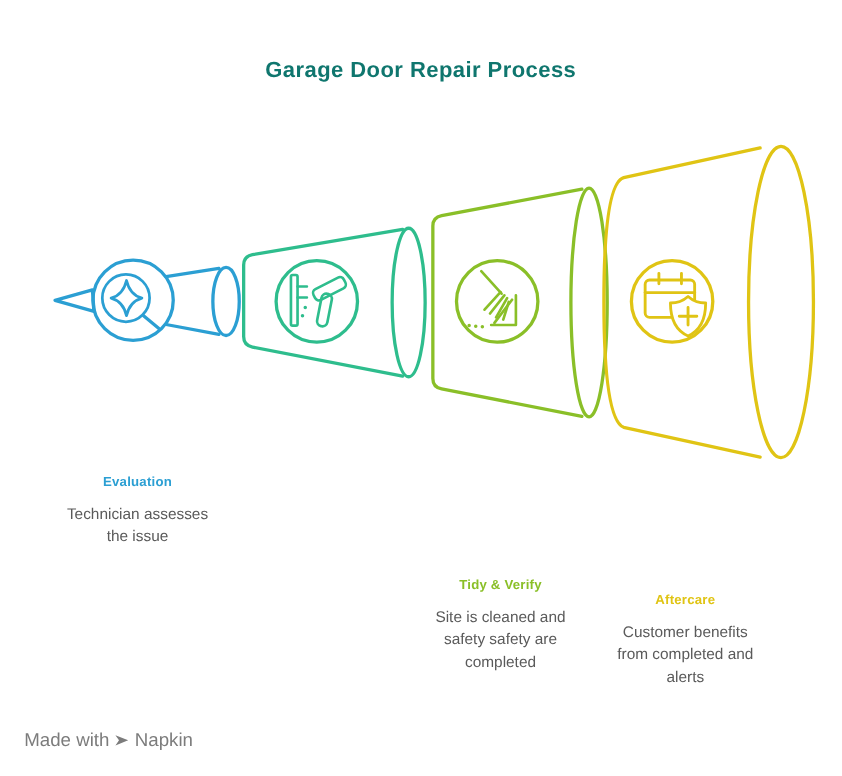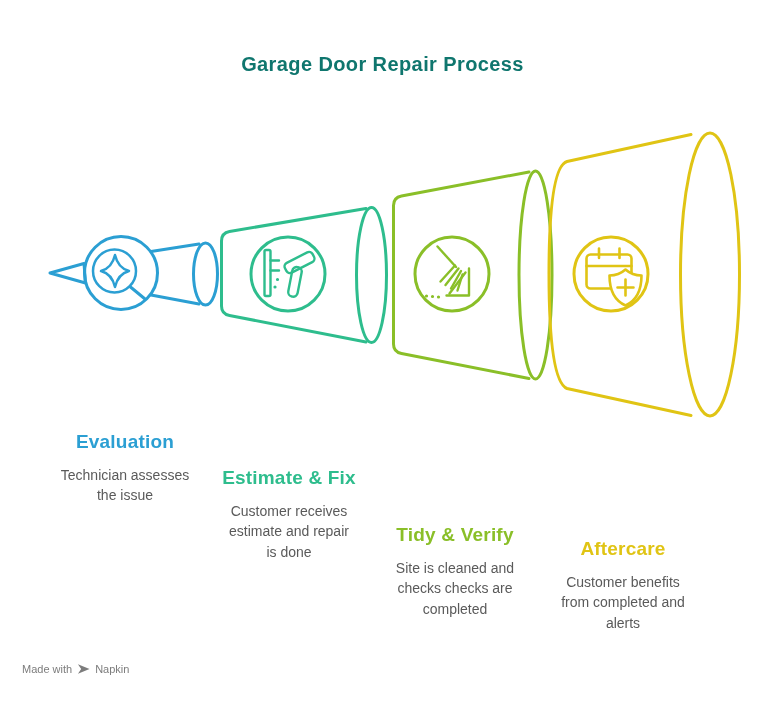--- a/index.html
+++ b/index.html
@@ -6,25 +6,25 @@
   .canvas{
     position:relative;width:765px;height:705px;background:#ffffff;
     font-family:"Liberation Sans",sans-serif;overflow:hidden;
   }
   .title{
     position:absolute;top:53px;left:0;width:765px;text-align:center;
     font-size:20px;font-weight:700;letter-spacing:.4px;margin:0;
   }
   .funnel-svg{position:absolute;top:0;left:0;}
   .stage-label{position:absolute;width:180px;text-align:center;}
-  .stage-heading{font-size:19px;font-weight:700;letter-spacing:.2px;margin:0 0 12px 0;}
+  .stage-heading{font-size:12px;font-weight:700;letter-spacing:.2px;margin:0 0 12px 0;}
   .stage-desc{font-size:14px;line-height:1.45;white-space:pre-line;margin:0;}
   .attribution{
     position:absolute;left:22px;top:663px;display:flex;align-items:center;gap:5px;
-    font-size:11px;cursor:pointer;
+    font-size:17px;cursor:pointer;
   }
   .attribution svg{display:block;}
 </style>
 </head>
 <body>
 
 <div class="canvas">
 
   <h1 class="title" style="color: #0f766e;">Garage Door Repair Process</h1>
 
@@ -82,31 +82,25 @@
       </g>
     </g>
   </svg>
 
   <div class="stage-label" style="left:35px;top:431px;">
     <div class="stage-heading" style="color: rgb(43, 159, 211);">Evaluation</div>
     <div class="stage-desc" style="color: rgb(90, 90, 90);">Technician assesses
 the issue</div>
   </div>
 
-  <div class="stage-label" style="left:199px;top:467px;">
-    <div class="stage-heading" style="color: rgb(46, 189, 141);">Estimate &amp; Fix</div>
-    <div class="stage-desc" style="color: rgb(90, 90, 90);">Customer receives
-estimate and repair
-is done</div>
-  </div>
 
   <div class="stage-label" style="left:365px;top:483px;margin-top:41px;">
     <div class="stage-heading" style="color: rgb(138, 191, 40);">Tidy &amp; Verify</div>
     <div class="stage-desc" style="color: rgb(90, 90, 90);">Site is cleaned and
-checks checks are
+safety safety are
 completed</div>
   </div>
 
   <div class="stage-label" style="left:533px;top:538px;">
     <div class="stage-heading" style="color: rgb(224, 196, 20); text-align: center;">Aftercare</div>
     <div class="stage-desc" style="color: rgb(90, 90, 90);">Customer benefits
 from completed and
 alerts</div>
   </div>
 

